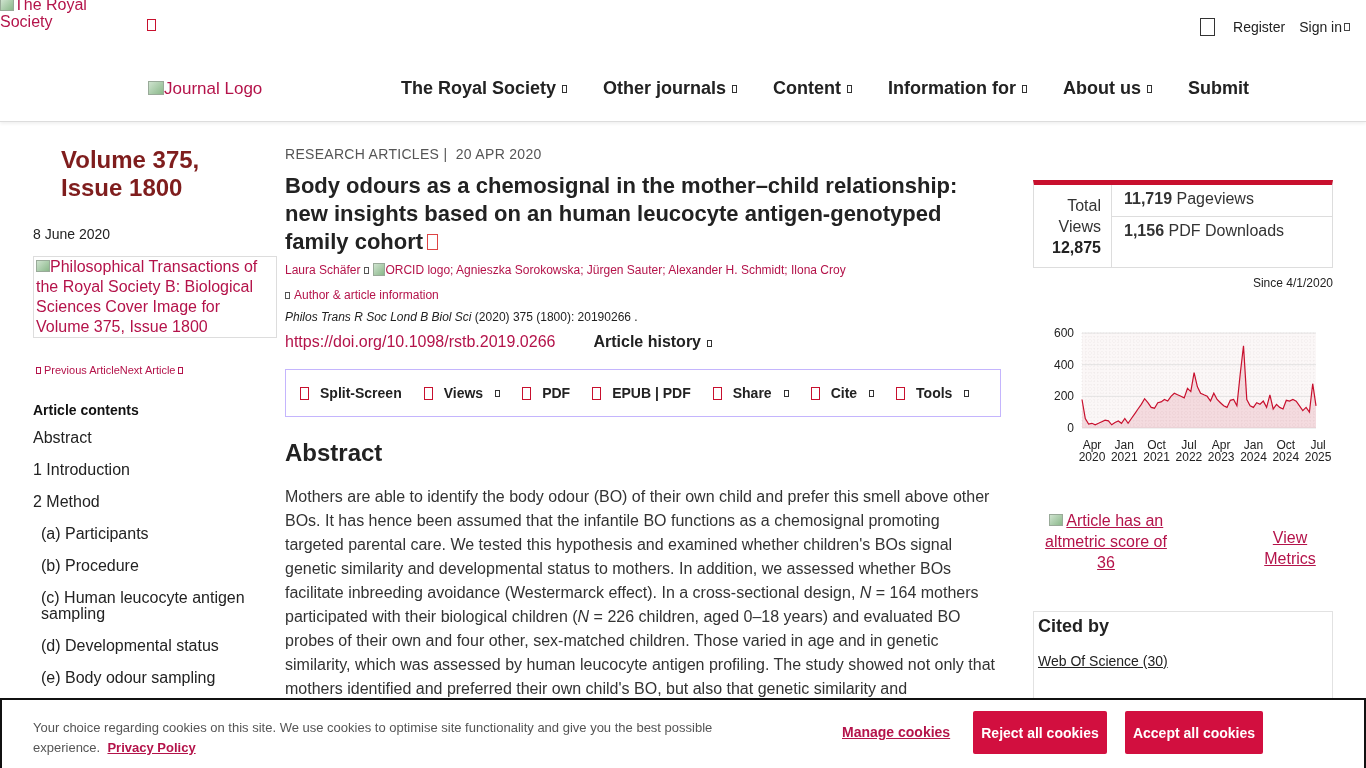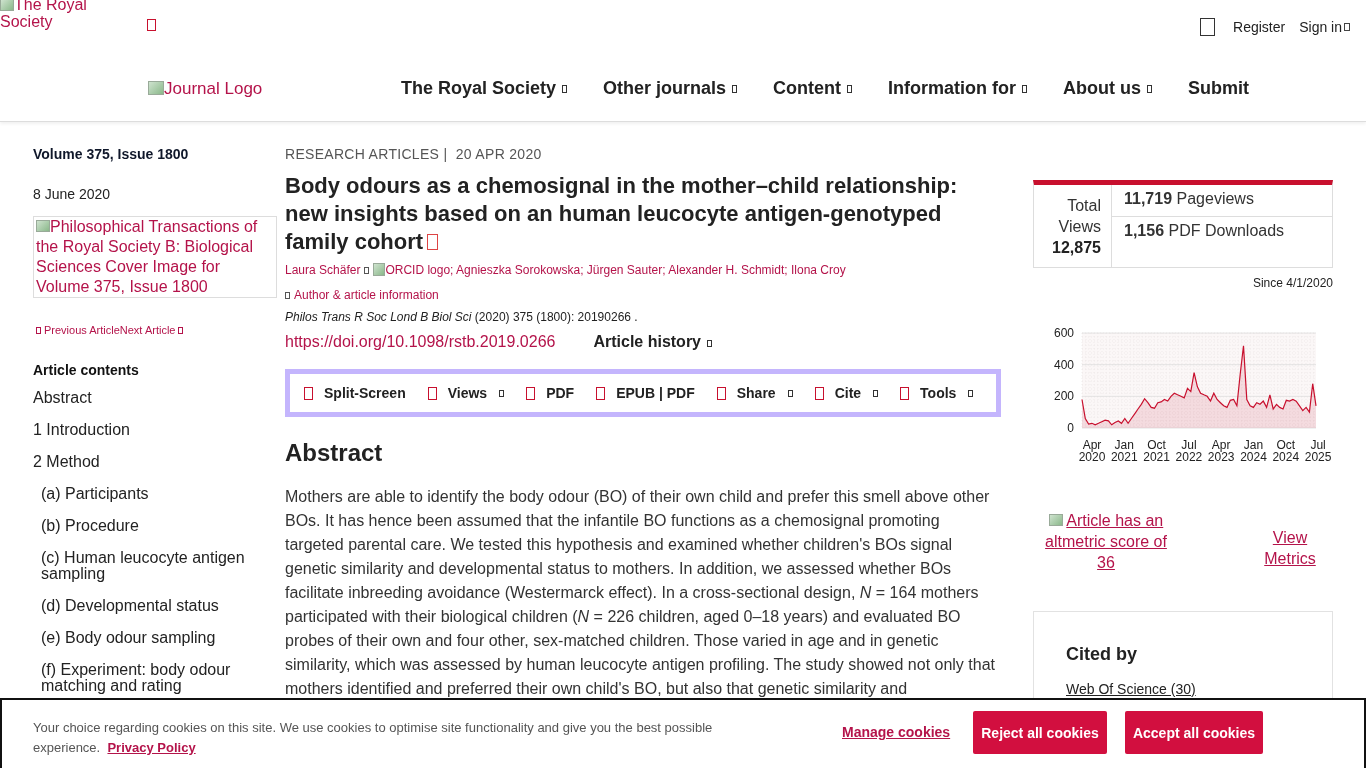--- a/index.html
+++ b/index.html
@@ -16,21 +16,21 @@
   .user-links .box { width: 15px; height: 18px; border: 1px solid #333; margin-right: 4px; }
   .tiny-box { display: inline-block; width: 6px; height: 8px; border: 1px solid #444; margin-left: 2px; vertical-align: 1px; }
   .journal-logo { position: absolute; left: 148px; top: 79px; font-size: 17px; color: #b4134a; }
   .journal-logo .broken { display: inline-block; width: 16px; height: 14px; border: 1px solid #9a9; background: linear-gradient(135deg,#cfe3cf,#8ab88a); vertical-align: -1px; }
   .mainnav { position: absolute; left: 401px; top: 78px; display: flex; gap: 36px; font-size: 18px; font-weight: bold; color: #222; }
   .mainnav .item { display: flex; align-items: center; gap: 6px; }
   .mainnav .chev { width: 5px; height: 8px; border: 1px solid #333; }
 
   
   .left { position: absolute; left: 33px; top: 146px; width: 216px; }
-  .vol-title { font-size: 14px; font-weight: bold; color: #0f172a; }
+  .vol-title { font-size: 24px; font-weight: bold; color: #7f1d1d; margin-left: 28px; }
   .vol-date { font-size: 14px; margin-top: 24px; }
   .cover { margin-top: 14px; width: 244px; height: 82px; border: 1px solid #ddd; padding: 0 2px; font-size: 16px; line-height: 20px; color: #b4134a; }
   .cover .broken { display: inline-block; width: 14px; height: 12px; border: 1px solid #9a9; background: linear-gradient(135deg,#cfe3cf,#8ab88a); }
   .prevnext { display: flex; justify-content: flex-start; margin-top: 26px; font-size: 11px; color: #b4134a; }
   .prevnext .sq { display: inline-block; width: 5px; height: 7px; border: 1px solid #b4134a; vertical-align: 0; margin: 0 3px; }
   .contents-head { margin-top: 26px; font-size: 14px; font-weight: bold; color: #111; }
   .toc { margin-top: 12px; }
   .toc .entry { font-size: 16px; color: #222; line-height: 16px; margin-bottom: 16px; }
   .toc .entry.sub { padding-left: 8px; }
 
@@ -43,21 +43,21 @@
   .authors .broken { display: inline-block; width: 12px; height: 13px; border: 1px solid #9a9; background: linear-gradient(135deg,#cfe3cf,#8ab88a); vertical-align: -2px; }
   .authors .sq { display: inline-block; width: 5px; height: 7px; border: 1px solid #555; margin: 0 4px; }
   .author-info { margin-top: 10px; font-size: 12px; color: #b4134a; }
   .author-info .sq { display: inline-block; width: 5px; height: 7px; border: 1px solid #555; margin-right: 4px; }
   .citation { margin-top: 8px; font-size: 12px; color: #222; }
   .citation i { font-style: italic; }
   .doi-line { margin-top: 9px; font-size: 16px; display: flex; gap: 38px; align-items: flex-end; }
   .doi-line .hist { color: #222; font-weight: bold; }
   .doi-line .sq { display: inline-block; width: 5px; height: 7px; border: 1px solid #333; margin-left: 6px; }
 
-  .toolbar { margin-top: 18px; height: 48px; border: 5px solid #c4b5fd; display: flex; align-items: center; padding-left: 14px; gap: 0; font-size: 14px; font-weight: bold; color: #222; }
+  .toolbar { margin-top: 18px; height: 48px; border: 1px solid #c4b5fd; display: flex; align-items: center; padding-left: 14px; gap: 0; font-size: 14px; font-weight: bold; color: #222; }
   .toolbar .tool { display: flex; align-items: center; margin-right: 22px; }
   .toolbar .ico { width: 9px; height: 13px; border: 1px solid #c8102e; margin-right: 11px; }
   .toolbar .chev { width: 5px; height: 7px; border: 1px solid #333; margin-left: 12px; }
 
   .abs-head { margin-top: 22px; font-size: 24px; font-weight: bold; color: #222; }
   .abs-body { margin-top: 18px; font-size: 16px; line-height: 24px; color: #333; }
 
   
   .right { position: absolute; left: 1033px; top: 180px; width: 300px; }
   .views-box { border: 1px solid #ddd; border-top: 5px solid #c8102e; height: 88px; display: flex; }
@@ -68,21 +68,21 @@
   .views-split .row:last-child { border-bottom: none; }
   .since { text-align: right; font-size: 12px; margin-top: 8px; color: #222; }
 
   .chart { position: absolute; left: 1040px; top: 318px; width: 300px; height: 150px; }
 
   .altm { position: absolute; left: 1041px; top: 510px; width: 130px; font-size: 16px; line-height: 21px; color: #b4134a; text-align: center; }
   .altm span { text-decoration: underline; }
   .altm .broken { display: inline-block; width: 14px; height: 12px; border: 1px solid #9a9; background: linear-gradient(135deg,#cfe3cf,#8ab88a); }
   .viewmetrics { position: absolute; left: 1262px; top: 527px; width: 56px; font-size: 16px; line-height: 21px; color: #b4134a; text-align: center; text-decoration: underline; }
 
-  .citedby { position: absolute; left: 1033px; top: 611px; width: 300px; height: 120px; border: 1px solid #e2e2e2; padding: 32px; }
+  .citedby { position: absolute; left: 1033px; top: 611px; width: 300px; height: 120px; border: 1px solid #e2e2e2; padding: 4px; }
   .citedby h3 { font-size: 18px; color: #222; }
   .citedby .wos { margin-top: 16px; font-size: 14px; color: #222; text-decoration: underline; display: inline-block; }
 
   
   .cookie { position: absolute; left: 0; top: 698px; width: 1366px; height: 70px; background: #fff; border: 2px solid #111; border-bottom: none; }
   .cookie .msg { position: absolute; left: 31px; top: 18px; width: 720px; font-size: 13px; line-height: 20px; color: #555; }
   .cookie .msg a { color: #b4134a; font-weight: bold; text-decoration: underline; }
   .cookie .manage { position: absolute; left: 840px; top: 24px; font-size: 14px; font-weight: bold; color: #b4134a; text-decoration: underline; }
   .cookie .btn { position: absolute; top: 11px; height: 43px; background: #d20f3f; color: #fff; font-weight: bold; font-size: 14px; display: flex; align-items: center; justify-content: center; border-radius: 2px; }
   .cookie .reject { left: 971px; width: 134px; }

